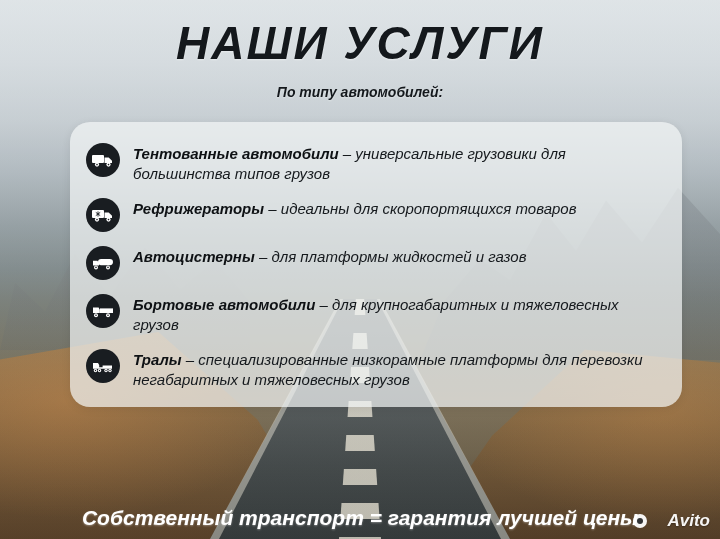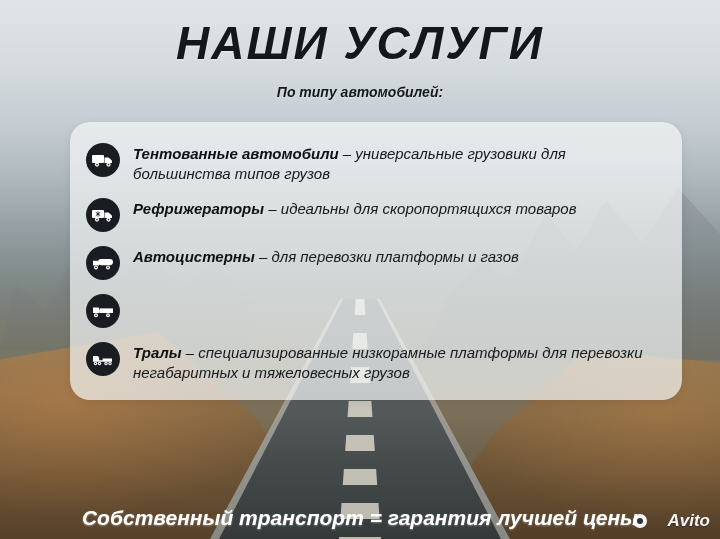--- a/index.html
+++ b/index.html
@@ -292,35 +292,38 @@
           <svg width="22" height="15" viewBox="0 0 22 15" aria-hidden="true">
             <rect x="6" y="3" width="15" height="6.2" rx="3.1" fill="#ffffff"></rect>
             <path d="M1 4.8h4.4l1.6 2.1V9.6H1z" fill="#ffffff"></path>
             <circle cx="4" cy="11.4" r="2" fill="#ffffff"></circle>
             <circle cx="16" cy="11.4" r="2" fill="#ffffff"></circle>
             <circle cx="4" cy="11.4" r="0.8" fill="#191d21"></circle>
             <circle cx="16" cy="11.4" r="0.8" fill="#191d21"></circle>
           </svg>
         </span>
         <div class="row-text">
-          <b>Автоцистерны</b><span> – для перевозки платформы и газов</span>
+          <b>Автоцистерны</b><span> – для платформы жидкостей и газов</span>
         </div>
       </div>
 
       <div class="row">
         <span class="badge">
           <svg width="22" height="15" viewBox="0 0 22 15" aria-hidden="true">
             <rect x="8" y="4.4" width="13" height="4.6" fill="#ffffff"></rect>
             <path d="M1 3.6h5.6l1.2 2.2V9H1z" fill="#ffffff"></path>
             <circle cx="4" cy="11.3" r="2" fill="#ffffff"></circle>
             <circle cx="16" cy="11.3" r="2" fill="#ffffff"></circle>
             <circle cx="4" cy="11.3" r="0.8" fill="#191d21"></circle>
             <circle cx="16" cy="11.3" r="0.8" fill="#191d21"></circle>
           </svg>
         </span>
+        <div class="row-text">
+          <b>Бортовые автомобили</b><span> – для крупногабаритных и тяжеловесных грузов</span>
+        </div>
       </div>
 
       <div class="row">
         <span class="badge">
           <svg width="22" height="15" viewBox="0 0 22 15" aria-hidden="true">
             <path d="M1 4h5l1.2 2.1V8.2h3.4V6.6h9.4v3.1H1z" fill="#ffffff"></path>
             <circle cx="3.5" cy="11.5" r="1.7" fill="#ffffff"></circle>
             <circle cx="7.5" cy="11.5" r="1.7" fill="#ffffff"></circle>
             <circle cx="14" cy="11.5" r="1.7" fill="#ffffff"></circle>
             <circle cx="18" cy="11.5" r="1.7" fill="#ffffff"></circle>

